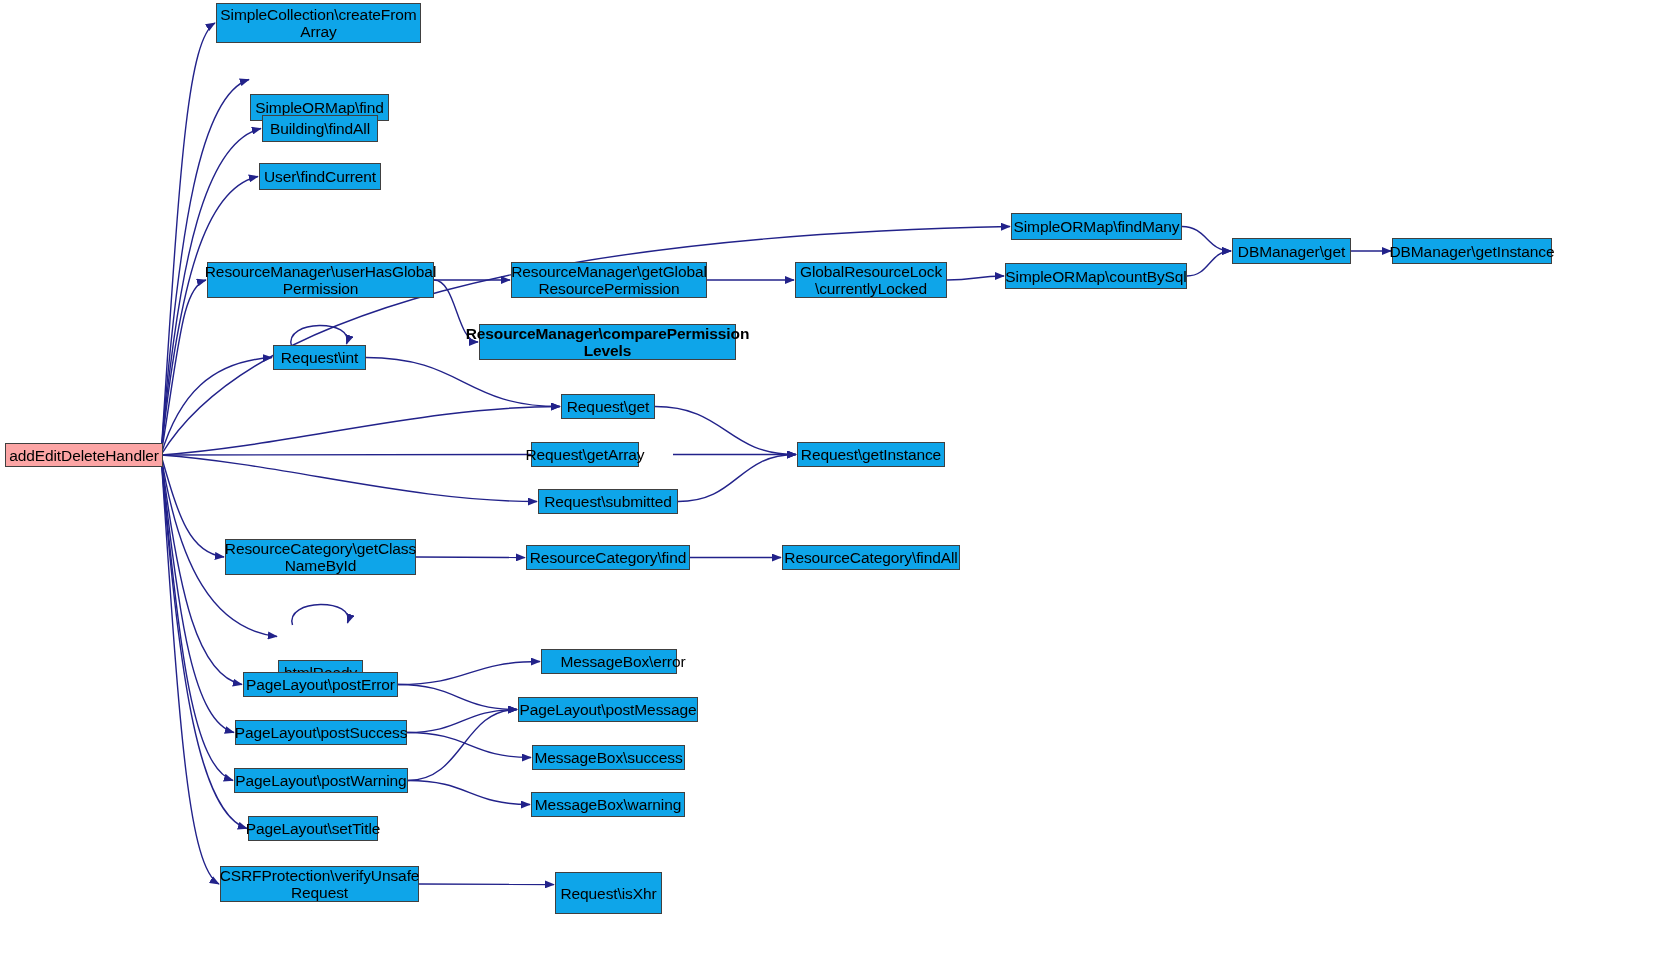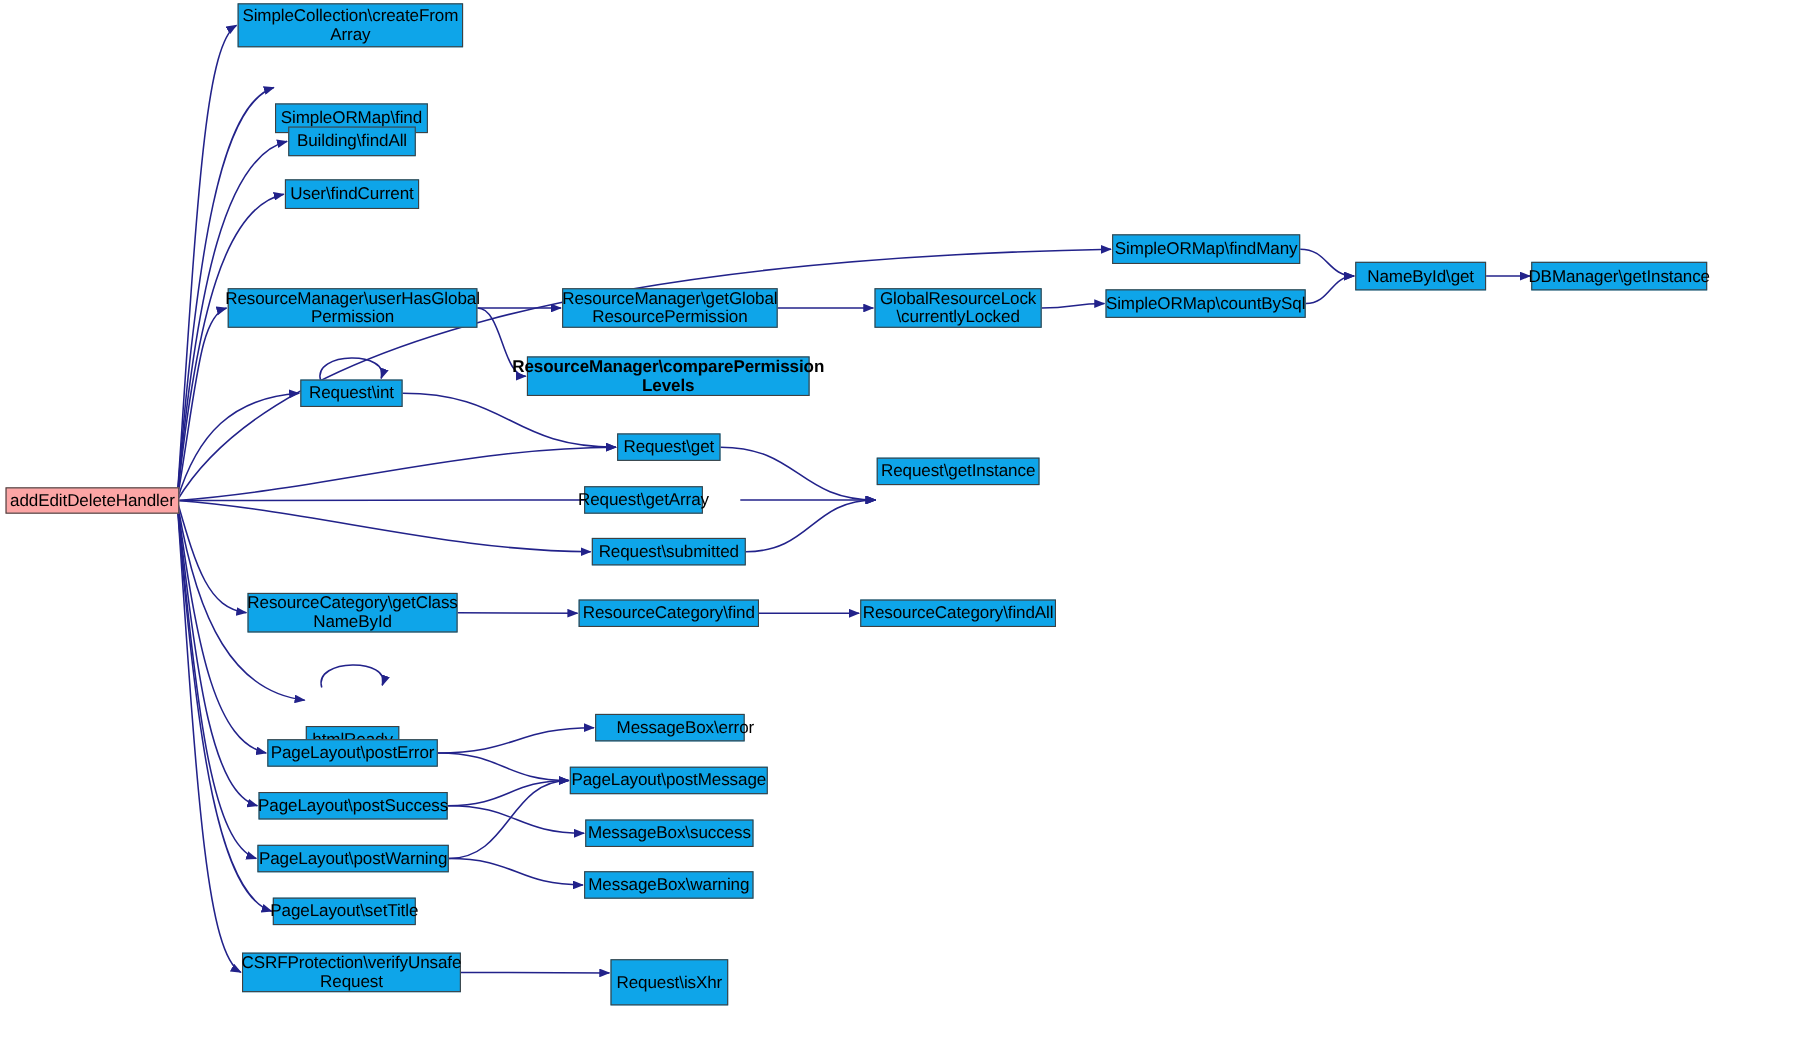--- a/index.html
+++ b/index.html
@@ -104,28 +104,28 @@
       <div class="node" style="left: 262px; top: 115px; width: 116px; height: 27px;">Building\findAll</div>
       <div class="node" style="left: 259px; top: 163px; width: 122px; height: 27px;">User\findCurrent</div>
       <div class="node" style="left: 1011px; top: 213px; width: 171px; height: 27px;">SimpleORMap\findMany</div>
       <div class="node" style="left: 207px; top: 262px; width: 227px; height: 36px;">ResourceManager\userHasGlobal
 Permission</div>
       <div class="node" style="left: 511px; top: 262px; width: 196px; height: 36px;">ResourceManager\getGlobal
 ResourcePermission</div>
       <div class="node" style="left: 795px; top: 262px; width: 152px; height: 36px;">GlobalResourceLock
 \currentlyLocked</div>
       <div class="node" style="left: 1005px; top: 263px; width: 182px; height: 26px;">SimpleORMap\countBySql</div>
-      <div class="node" style="left: 1232px; top: 238px; width: 119px; height: 26px;">NameById\get</div>
+      <div class="node" style="left: 1232px; top: 238px; width: 119px; height: 26px;">DBManager\get</div>
       <div class="node" style="left: 1392px; top: 238px; width: 160px; height: 26px;">DBManager\getInstance</div>
       <div class="node" style="left: 479px; top: 324px; width: 257px; height: 36px; font-weight: bold;">ResourceManager\comparePermission
 Levels</div>
       <div class="node" style="left: 273px; top: 345px; width: 93px; height: 25px;">Request\int</div>
       <div class="node" style="left: 561px; top: 394px; width: 94px; height: 25px;">Request\get</div>
       <div class="node" style="left: 531px; top: 442px; width: 108px; height: 25px;">Request\getArray</div>
-      <div class="node" style="left: 797px; top: 416px; width: 148px; height: 25px;">Request\getInstance</div>
+      <div class="node" style="left: 797px; top: 442px; width: 148px; height: 25px;">Request\getInstance</div>
       <div class="node" style="left: 538px; top: 489px; width: 140px; height: 25px;">Request\submitted</div>
       <div class="node" style="left: 225px; top: 539px; width: 191px; height: 36px;">ResourceCategory\getClass
 NameById</div>
       <div class="node" style="left: 526px; top: 545px; width: 164px; height: 25px;">ResourceCategory\find</div>
       <div class="node" style="left: 782px; top: 545px; width: 178px; height: 25px;">ResourceCategory\findAll</div>
       <div class="node" style="left: 278px; top: 660px; width: 85px; height: 25px;">htmlReady</div>
       <div class="node" style="left: 243px; top: 672px; width: 155px; height: 25px;">PageLayout\postError</div>
       <div class="node" style="left: 541px; top: 649px; width: 136px; height: 25px; padding-left: 28px;">MessageBox\error</div>
       <div class="node" style="left: 518px; top: 697px; width: 180px; height: 25px;">PageLayout\postMessage</div>
       <div class="node" style="left: 235px; top: 720px; width: 172px; height: 25px;">PageLayout\postSuccess</div>

